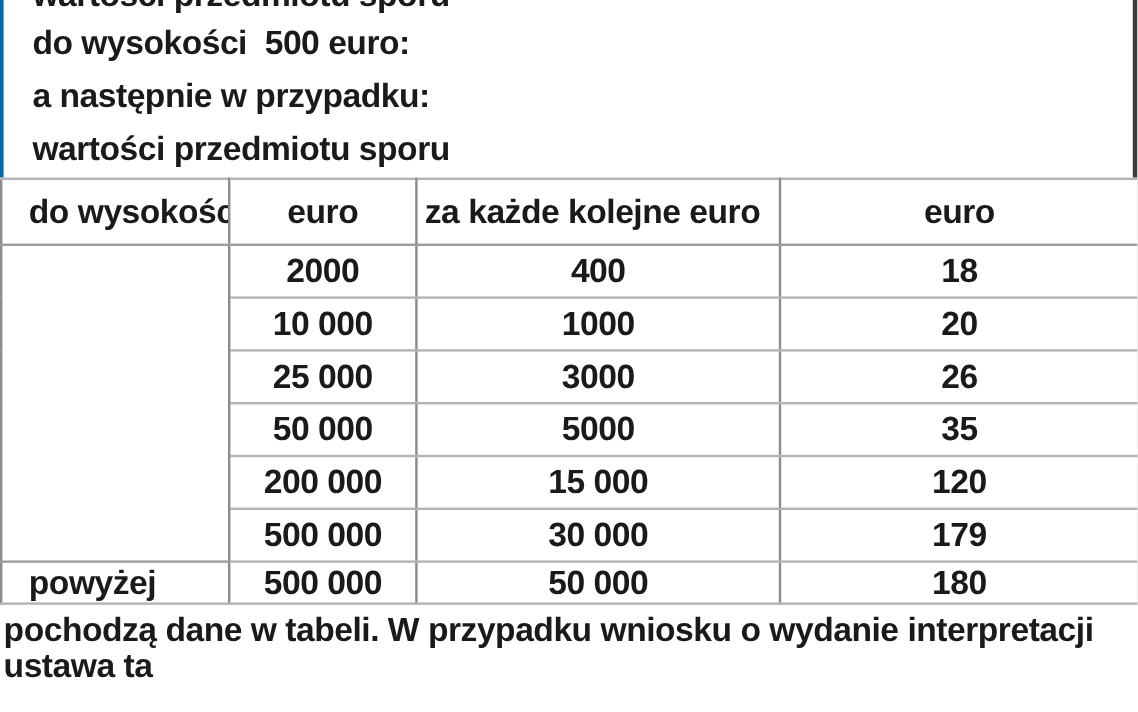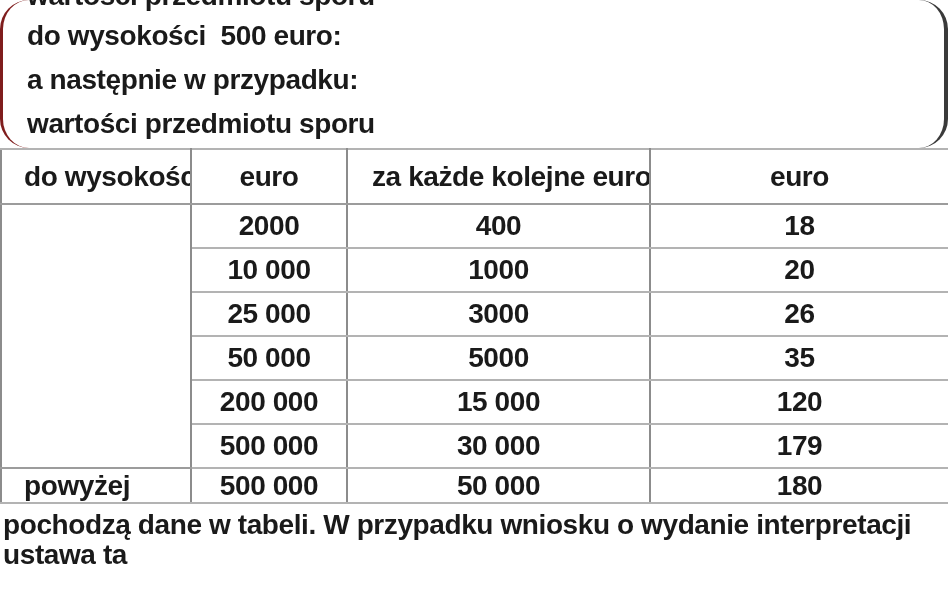--- a/index.html
+++ b/index.html
@@ -6,45 +6,44 @@
   html,body { background:#ffffff; }
   .page {
     position:relative; width:948px; height:593px; overflow:hidden;
     background:#ffffff; color:#1a1a1a;
     font-family:"Liberation Sans", sans-serif; font-weight:700;
     letter-spacing:-0.4px;
   }
   
   .top {
     height:148px;
-    border-left:3px solid #7f1d1d;
+    border-left:3px solid #0369a1;
     border-right:4px solid #3a3a3a;
     padding:0 50px 0 24px;
     overflow:hidden;
-    border-radius:29px;
   }
   .clip-line { height:11px; overflow:hidden; }
   .clip-line .inner { font-size:28px; margin-top:-20px; white-space:nowrap; }
   .tline { font-size:28px; height:44px; line-height:44px; white-space:nowrap; }
   .tline-split { display:flex; justify-content:space-between; margin-top:3px; }
   
   table { border-collapse:collapse; width:948px; table-layout:fixed; }
   td, th {
     font-size:28px; font-weight:700; text-align:center;
     letter-spacing:-0.4px; color:#1a1a1a;
     border-left:2px solid #8c8c8c; border-right:2px solid #8c8c8c;
     border-top:2px solid #b3b3b3; border-bottom:2px solid #b3b3b3;
     overflow:hidden; white-space:nowrap;
   }
   table { border-top:2px solid #c6c6c6; border-bottom:2px solid #9c9c9c; }
   thead th { height:55px; border-bottom-color:#9c9c9c; }
   tbody td { height:44px;border-radius:14px; }
   tr.last-row td { height:35px; border-top-color:#9c9c9c; }
   .cell-left { text-align:left; padding-left:22px; }
-  .head-left { text-align:left; padding-left:24px; }
+  .head-left { text-align:left; padding-left:6px; }
   .merged-empty { border-top-color:#9c9c9c; border-bottom-color:#9c9c9c; }
   
   .footnote { padding:6px 8px 0 3px; font-size:28px; line-height:30px; }
 </style>
 </head>
 <body>
 
 <div class="page">
 
   <div class="top">

